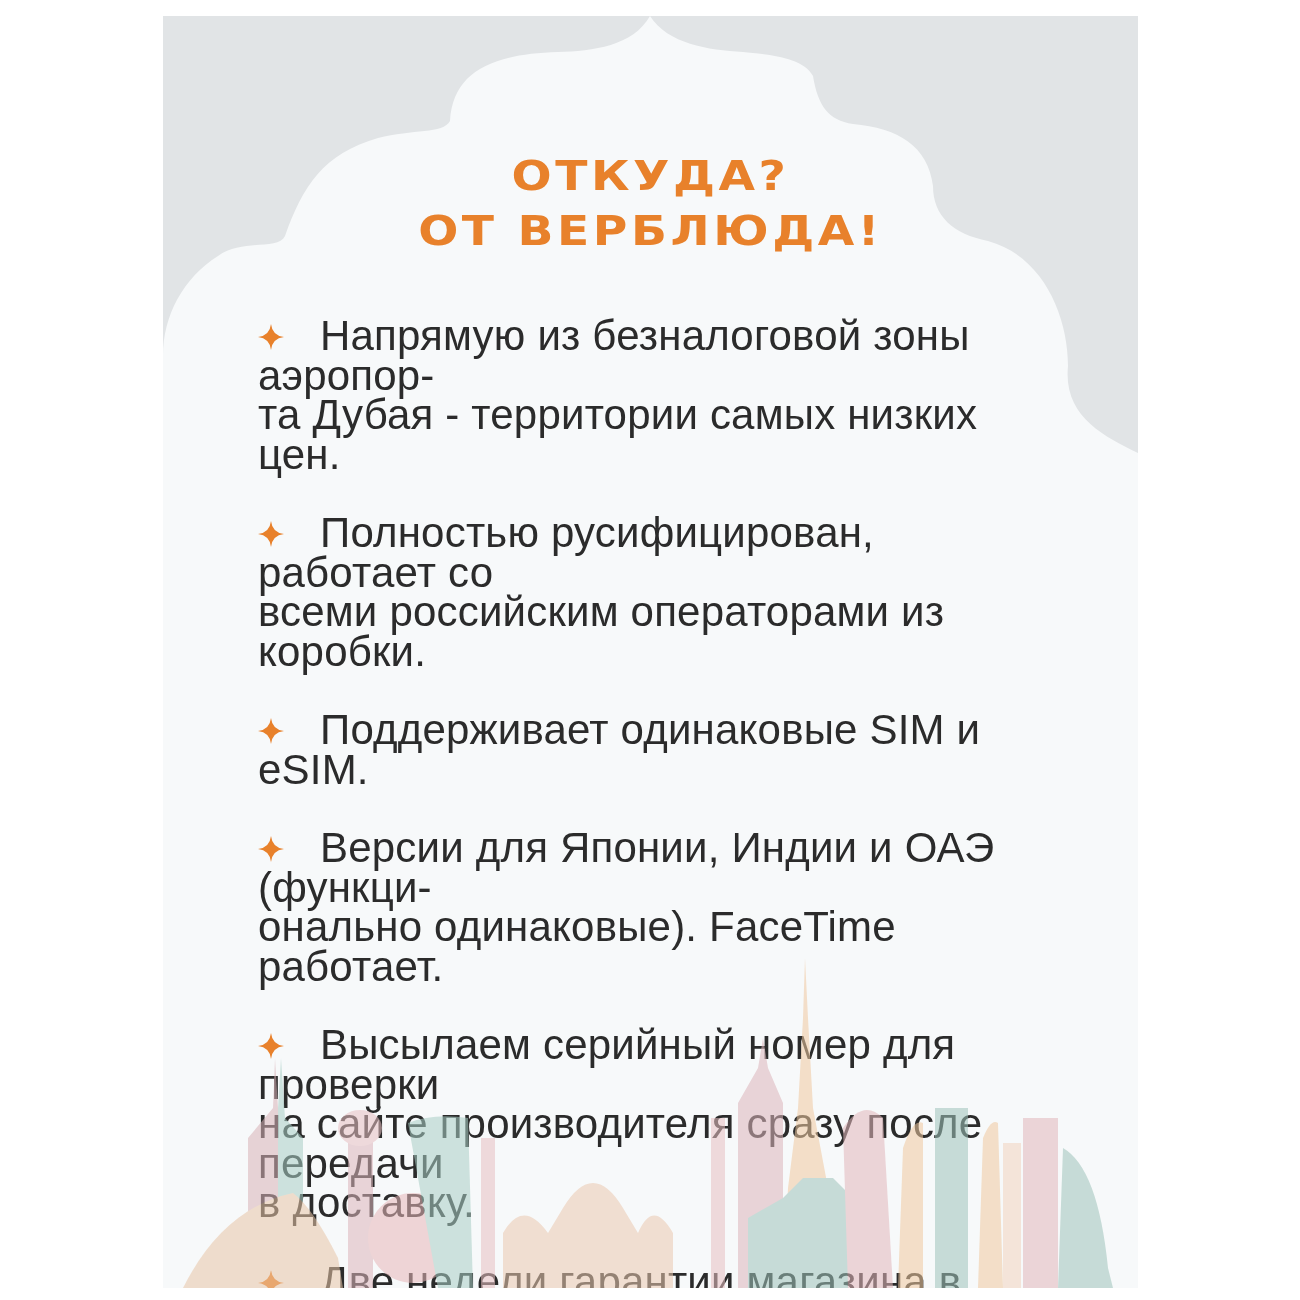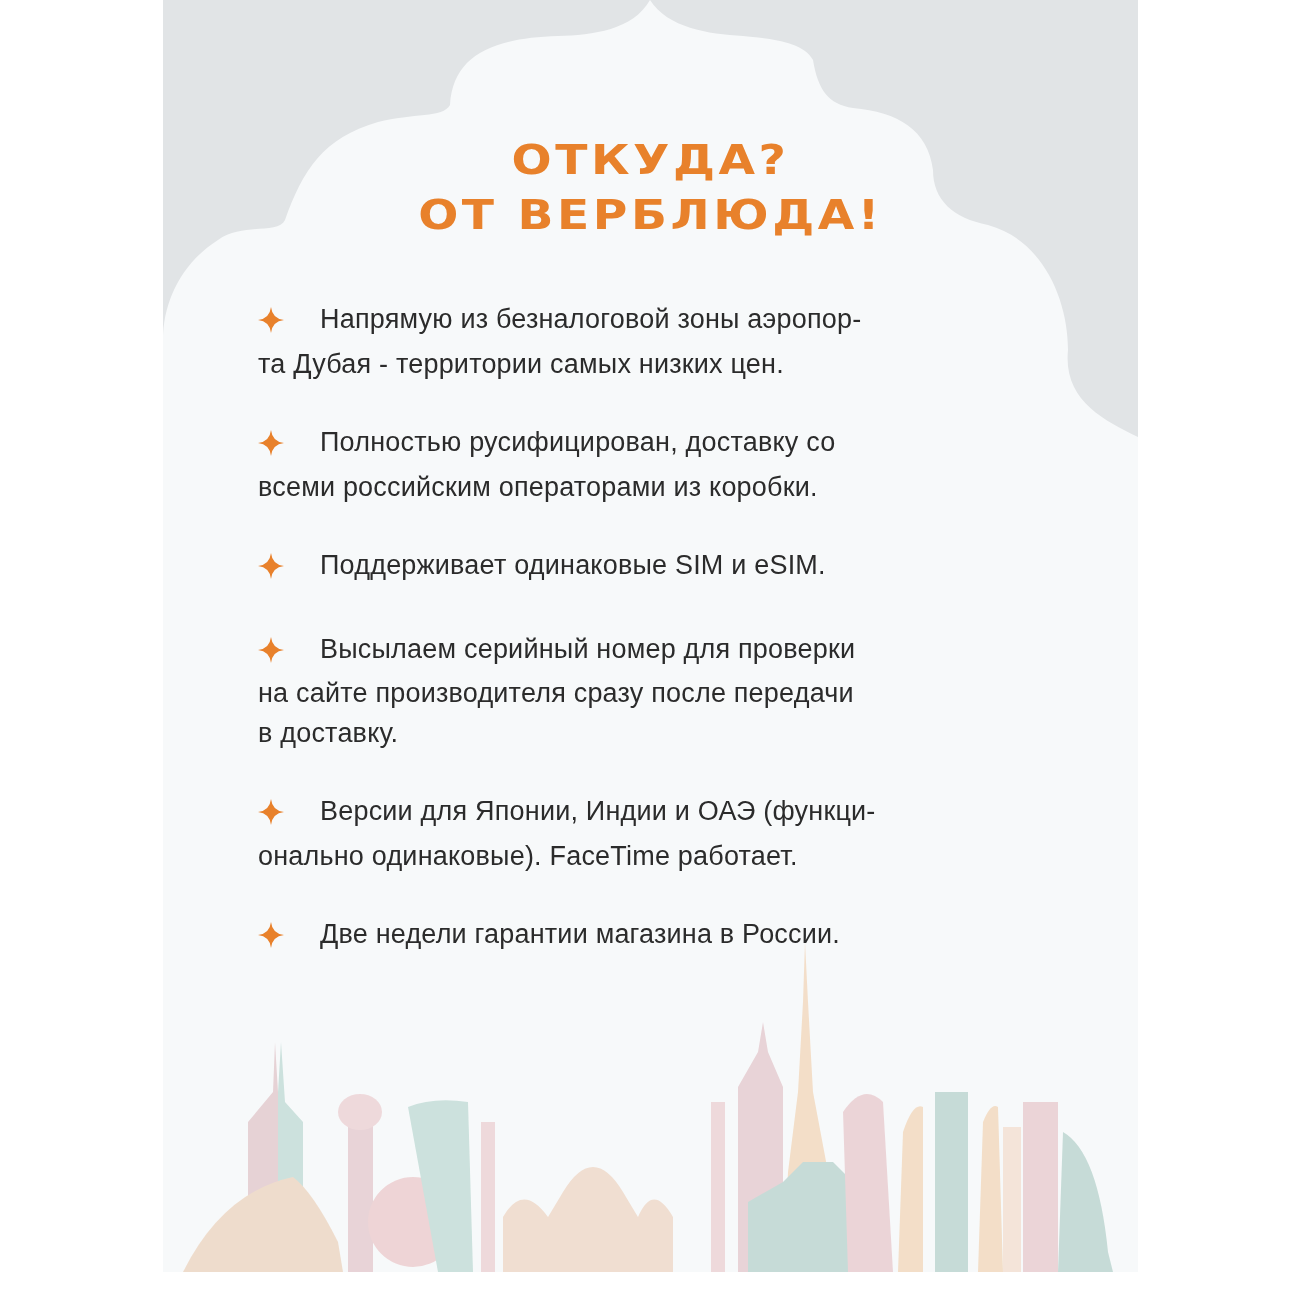--- a/index.html
+++ b/index.html
@@ -1,24 +1,24 @@
 <!DOCTYPE html>
 <html><head>
 <meta charset="utf-8">
 <style>
   html,body{margin:0;padding:0;background:#ffffff;}
   body{width:1300px;height:1300px;position:relative;overflow:hidden;font-family:"Liberation Sans","DejaVu Sans",sans-serif;}
-  .card{position:absolute;left:163px;top:0;width:975px;height:1272px;background:#e1e4e6;overflow:hidden;text-decoration:underline;}
+  .card{position:absolute;left:163px;top:16px;width:975px;height:1272px;background:#e1e4e6;overflow:hidden;text-decoration:underline;}
   .arch{position:absolute;left:0;top:0;width:975px;height:1300px;}
   .skyline{position:absolute;left:0;bottom:0;width:975px;height:330px;}
   .title{position:absolute;left:0;width:975px;text-align:center;color:#e8812b;font-family:"DejaVu Sans","Liberation Sans",sans-serif;font-weight:bold;font-size:40px;letter-spacing:3px;line-height:60px;transform:scaleX(1.18);transform-origin:center;}
   .title.l1{top:130px;}
   .title.l2{top:185px;}
   .list{position:absolute;left:95px;top:300px;width:800px;}
-  .item{position:relative;color:#2b2b2b;font-size:27px;line-height:39.5px;margin-bottom:39px;letter-spacing:0.2px;}
+  .item{position:relative;color:#2b2b2b;font-size:42px;line-height:39.5px;margin-bottom:39px;letter-spacing:0.2px;}
   .item .star{display:inline-block;width:62px;color:#e8812b;vertical-align:top;}
   .item .star svg{width:26px;height:26px;margin-top:7px;}
   .item .txt{white-space:pre-line;}
 </style>
 </head>
 <body>
 
 <div class="card">
 
   <svg class="arch" viewBox="0 0 975 1300" preserveAspectRatio="none">
@@ -46,40 +46,40 @@
   <div class="list">
     <div class="item">
       <span class="star"><svg viewBox="0 0 20 20">
             <path fill="#e8812b" d="M10 0 Q11 9 20 10 Q11 11 10 20 Q9 11 0 10 Q9 9 10 0Z"></path>
           </svg></span><span class="txt">Напрямую из безналоговой зоны аэропор-
 та Дубая - территории самых низких цен.</span>
     </div>
     <div class="item">
       <span class="star"><svg viewBox="0 0 20 20">
             <path fill="#e8812b" d="M10 0 Q11 9 20 10 Q11 11 10 20 Q9 11 0 10 Q9 9 10 0Z"></path>
-          </svg></span><span class="txt">Полностью русифицирован, доставку со
+          </svg></span><span class="txt">Полностью русифицирован, работает со
 всеми российским операторами из коробки.</span>
     </div>
     <div class="item">
       <span class="star"><svg viewBox="0 0 20 20">
             <path fill="#e8812b" d="M10 0 Q11 9 20 10 Q11 11 10 20 Q9 11 0 10 Q9 9 10 0Z"></path>
           </svg></span><span class="txt">Поддерживает одинаковые SIM и eSIM.</span>
     </div>
     <div class="item">
       <span class="star"><svg viewBox="0 0 20 20">
             <path fill="#e8812b" d="M10 0 Q11 9 20 10 Q11 11 10 20 Q9 11 0 10 Q9 9 10 0Z"></path>
-          </svg></span><span class="txt">Высылаем серийный номер для проверки
-на сайте производителя сразу после передачи
-в доставку.</span>
+          </svg></span><span class="txt">Версии для Японии, Индии и ОАЭ (функци-
+онально одинаковые). FaceTime работает.</span>
     </div>
     <div class="item">
       <span class="star"><svg viewBox="0 0 20 20">
             <path fill="#e8812b" d="M10 0 Q11 9 20 10 Q11 11 10 20 Q9 11 0 10 Q9 9 10 0Z"></path>
-          </svg></span><span class="txt">Версии для Японии, Индии и ОАЭ (функци-
-онально одинаковые). FaceTime работает.</span>
+          </svg></span><span class="txt">Высылаем серийный номер для проверки
+на сайте производителя сразу после передачи
+в доставку.</span>
     </div>
     <div class="item">
       <span class="star"><svg viewBox="0 0 20 20">
             <path fill="#e8812b" d="M10 0 Q11 9 20 10 Q11 11 10 20 Q9 11 0 10 Q9 9 10 0Z"></path>
           </svg></span><span class="txt">Две недели гарантии магазина в России.</span>
     </div>
   </div>
 
   <svg class="skyline" viewBox="0 0 975 330" preserveAspectRatio="none">
     <g opacity="0.55">

